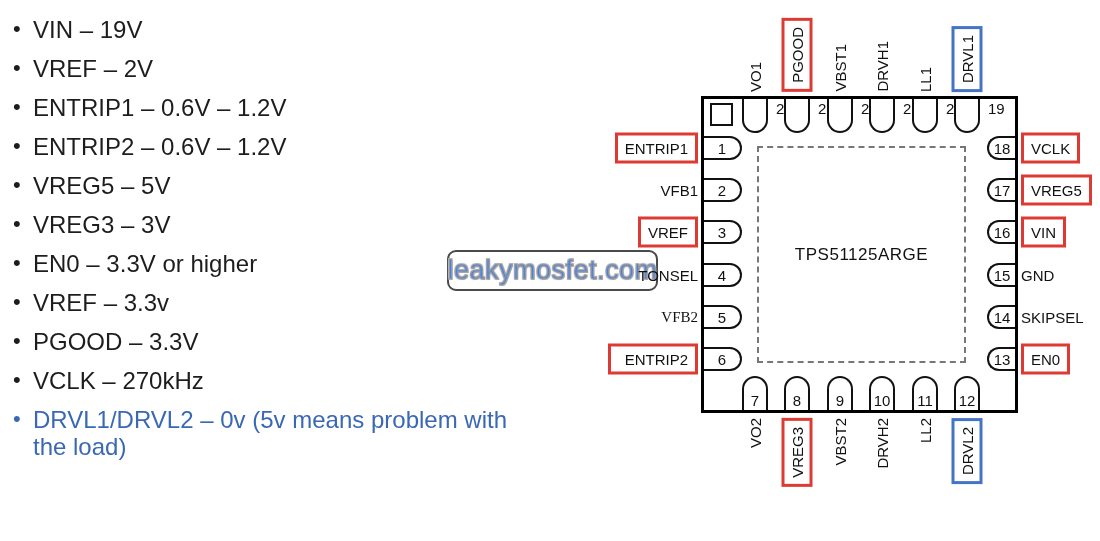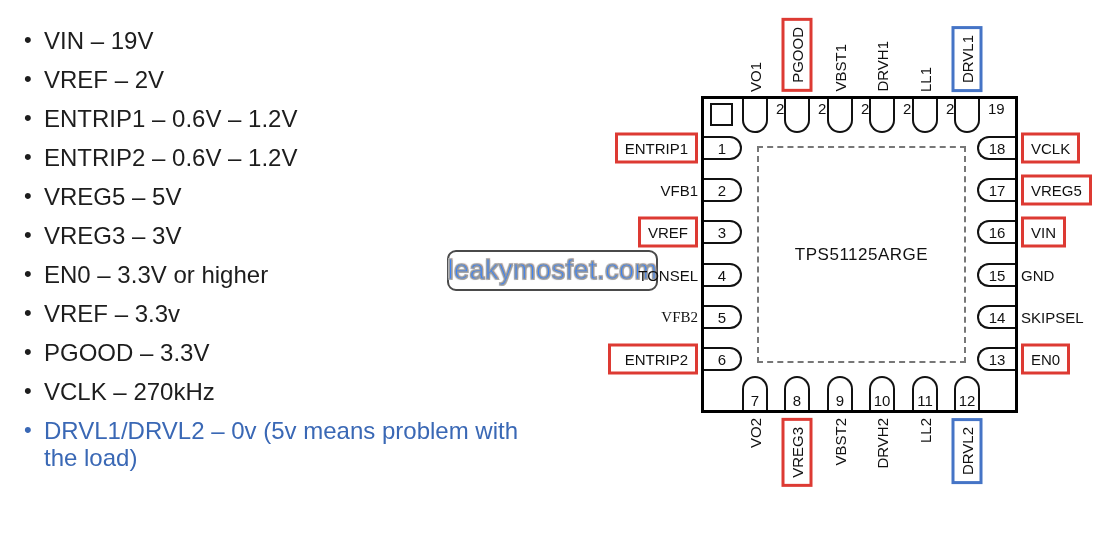--- a/index.html
+++ b/index.html
@@ -11,21 +11,21 @@
     overflow: hidden;
     font-family: "Liberation Sans", sans-serif;
     color: #1d1d1d;
   }
 
   
   .bullets {
     position: absolute;
     left: 10px;
     top: 15px;
-    margin: 12px;
+    margin: 1px;
     padding: 0;
     list-style: none;
     width: 500px;
   }
   .bullets li {
     position: relative;
     padding-left: 22px;
     font-size: 24px;
     line-height: 27px;
     margin-bottom: 12px;
@@ -84,21 +84,21 @@
     border: 2px solid #111;
     background: #fff;
     box-sizing: border-box;
     font-size: 15px;
     color: #111;
   }
   .pin span { position: absolute; left: 0; right: 0; text-align: center; }
   .pin.top    { width: 26px; height: 34px; top: 0;    border-top: none;    border-radius: 0 0 13px 13px; }
   .pin.bottom { width: 26px; height: 34px; bottom: 0; border-bottom: none; border-radius: 13px 13px 0 0; }
   .pin.left   { width: 38px; height: 24px; left: 0;   border-left: none;   border-radius: 0 12px 12px 0; }
-  .pin.right  { width: 38px; height: 24px; right: 0;  border-right: none;  border-radius: 12px 0 0 12px; }
+  .pin.right  { width: 28px; height: 24px; right: 0;  border-right: none;  border-radius: 12px 0 0 12px; }
   .pin.top span    { top: 1px; padding-left: 32px; }
   .pin.bottom span { bottom: 1px; }
   .pin.left span, .pin.right span { top: 50%; transform: translateY(-50%); }
 
   
   .plabel {
     position: absolute;
     font-size: 15px;
     color: #111;
     white-space: nowrap;

